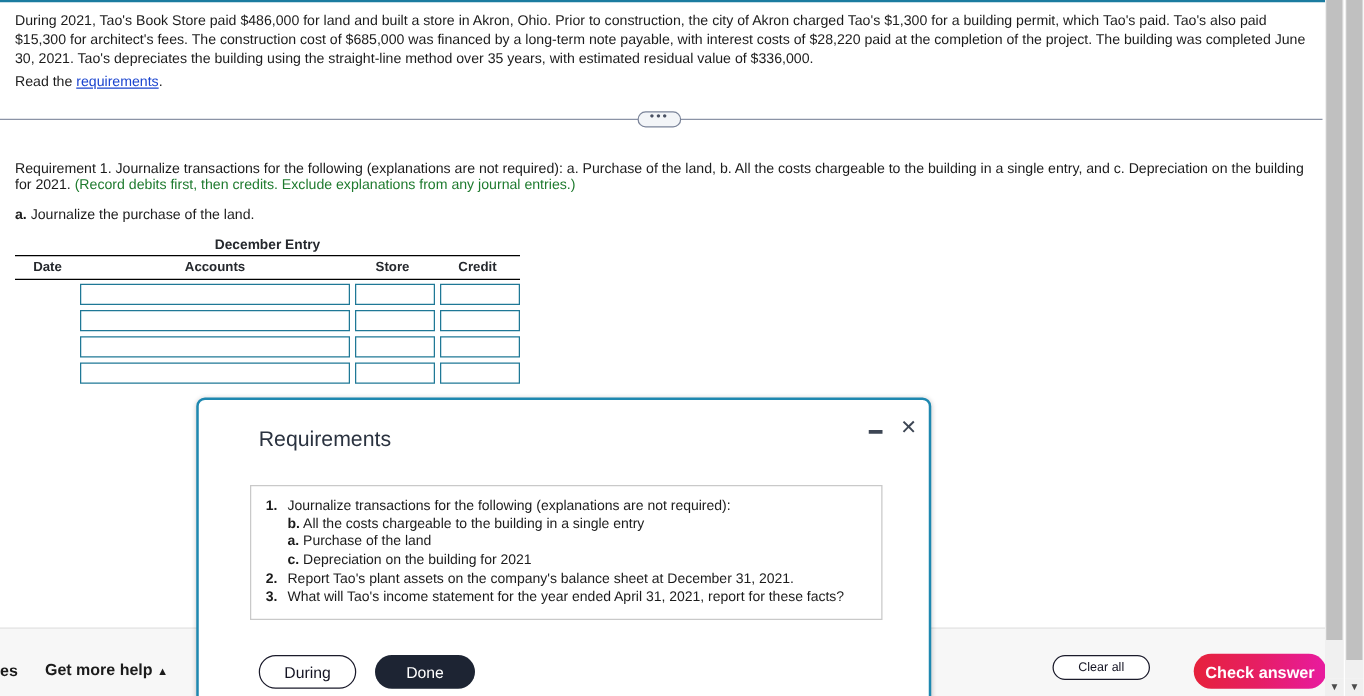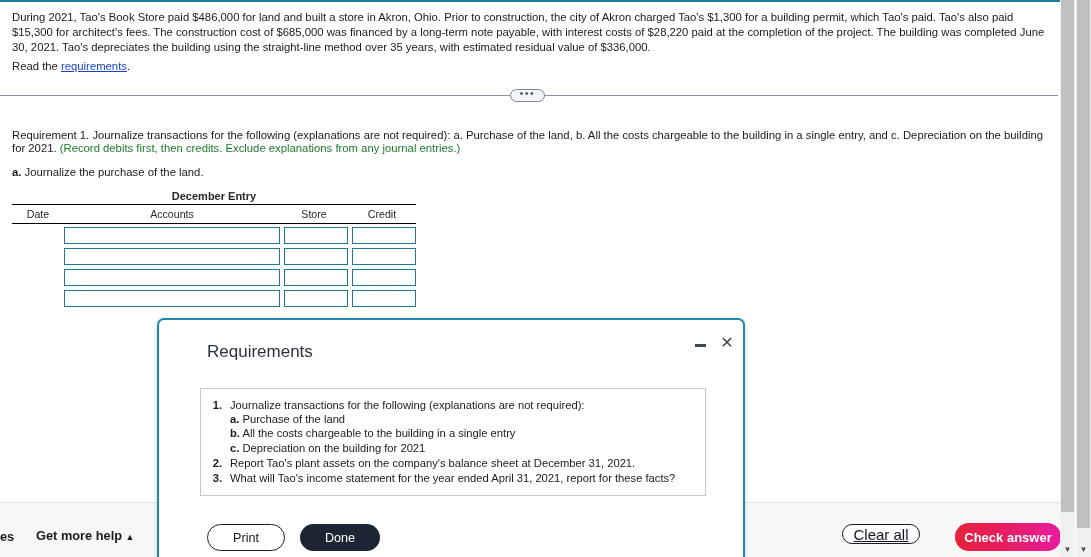--- a/index.html
+++ b/index.html
@@ -115,21 +115,21 @@
     font-weight: bold;
     color: #25282d;
     padding-bottom: 2px;
     width: 404px;
   }
   .je-rule { height: 1px; background: #000; width: 404px; }
   .je-head {
     display: flex;
     width: 404px;
     font-size: 10.6px;
-    font-weight: normal;
+    font-weight: bold;
     color: #25282d;
     padding: 3px 0 3px 0;
   }
   .je-head .c-date   { width: 52px; text-align: center; }
   .je-head .c-acct   { width: 216px; text-align: center; }
   .je-head .c-debit  { width: 68px; text-align: center; }
   .je-head .c-credit { width: 68px; text-align: center; }
   .je-rows { padding-top: 3px; }
   .je-row {
     display: flex;
@@ -174,25 +174,24 @@
     color: #1b1b1b;
   }
   .clear-all {
     position: absolute;
     left: 842px; top: 524px;
     width: 78px; height: 20px;
     border: 1.3px solid #1b1b2b;
     border-radius: 14px;
     background: #ffffff;
     color: #141423;
-    font-size: 15px;
+    font-size: 10px;
     font-family: "Liberation Sans", sans-serif;
     cursor: pointer;
     padding: 0;
-    text-decoration: underline;
   }
   .check-answer {
     position: absolute;
     left: 955px; top: 523px;
     width: 106px; height: 28px;
     border: none;
     border-radius: 15px;
     background: linear-gradient(90deg, #e6223c 0%, #e61e63 48%, #e81ba0 100%);
     color: #ffffff;
     font-size: 13px;
@@ -422,35 +421,35 @@
         <i></i>
       </div>
     <div class="dlg-close">✕</div>
 
     <div class="dlg-body">
 
       <div class="rq-item">
         <div class="rq-num">1.</div>
         <div class="rq-text">
           <div>Journalize transactions for the following (explanations are not required):</div>
+          <div class="rq-sub"><b>b.</b><span> All the costs chargeable to the building in a single entry</span></div>
           <div class="rq-sub"><b>a.</b><span> Purchase of the land</span></div>
-          <div class="rq-sub"><b>b.</b><span> All the costs chargeable to the building in a single entry</span></div>
           <div class="rq-sub"><b>c.</b><span> Depreciation on the building for 2021</span></div>
         </div>
       </div>
 
       <div class="rq-item">
         <div class="rq-num">2.</div>
         <div class="rq-text">Report Tao's plant assets on the company's balance sheet at December 31, 2021.</div>
       </div>
 
       <div class="rq-item">
         <div class="rq-num">3.</div>
         <div class="rq-text">What will Tao's income statement for the year ended April 31, 2021, report for these facts?</div>
       </div>
 
     </div>
   </div>
 
-  <button class="dlg-print">Print</button>
+  <button class="dlg-print">During</button>
   <button class="dlg-done">Done</button>
 
 </div>
 
 </body></html>

